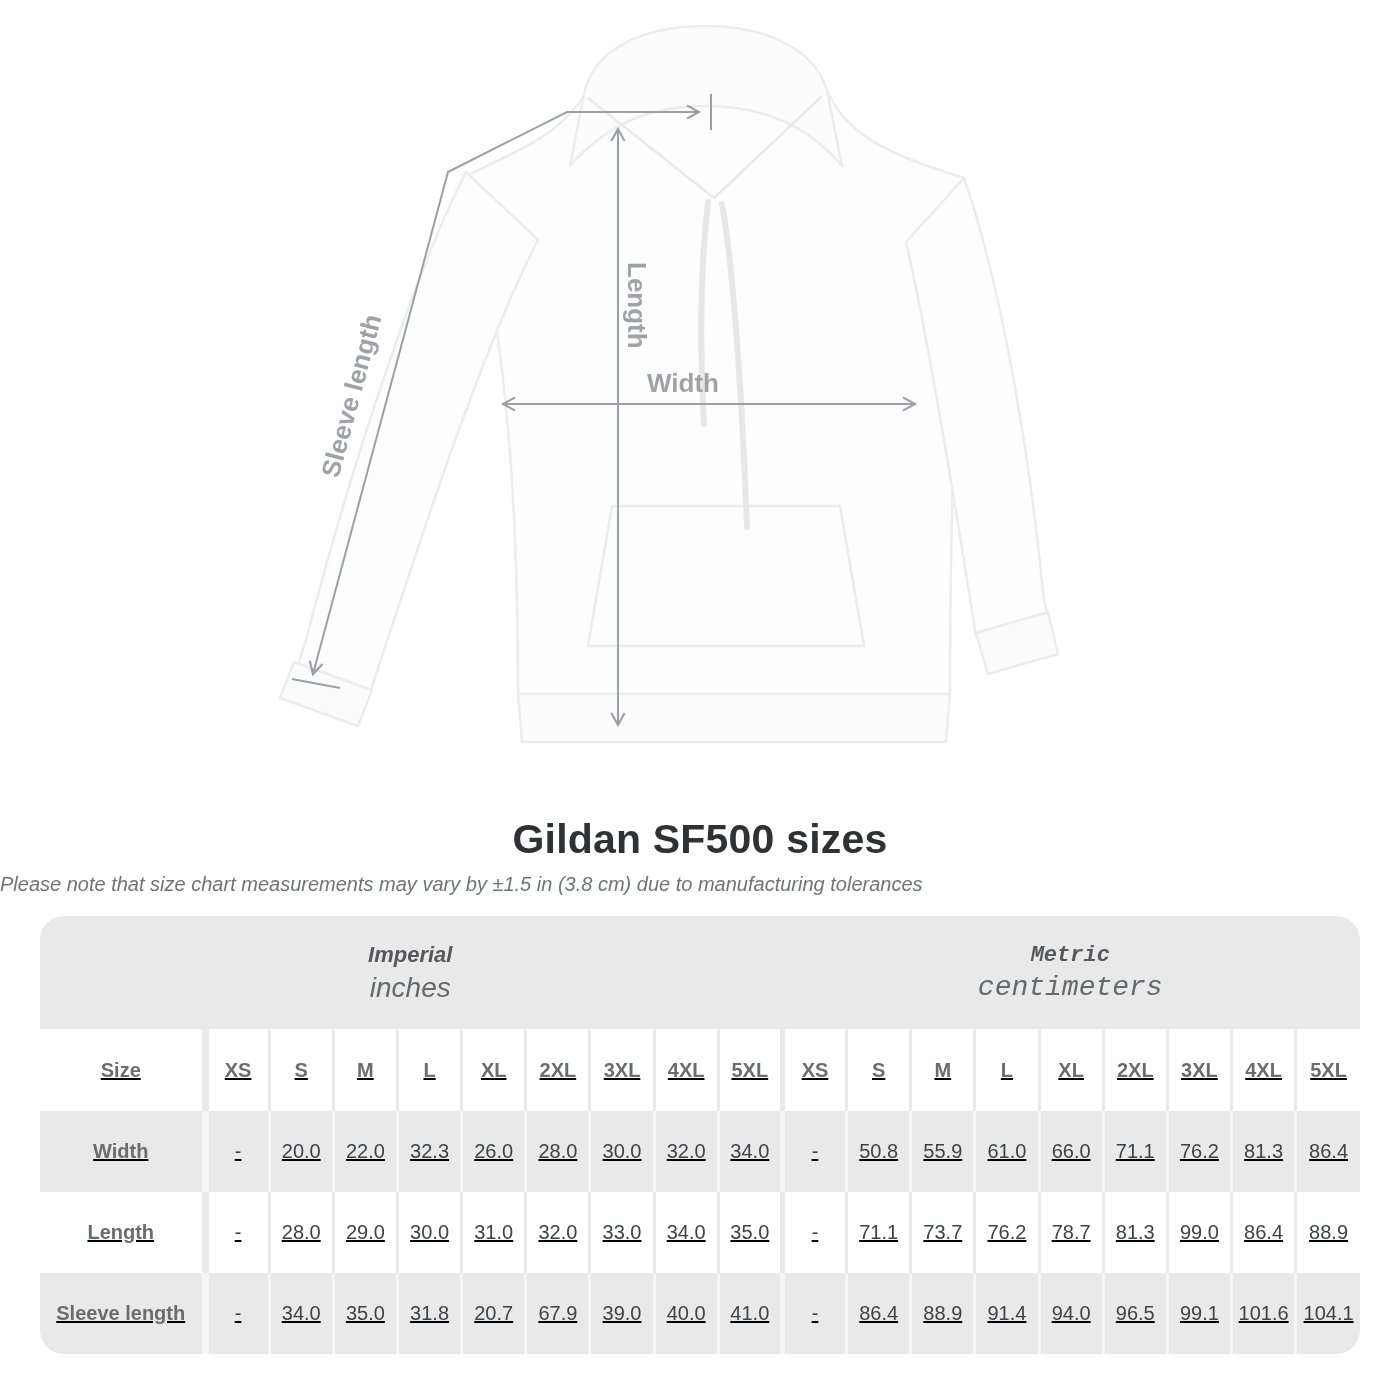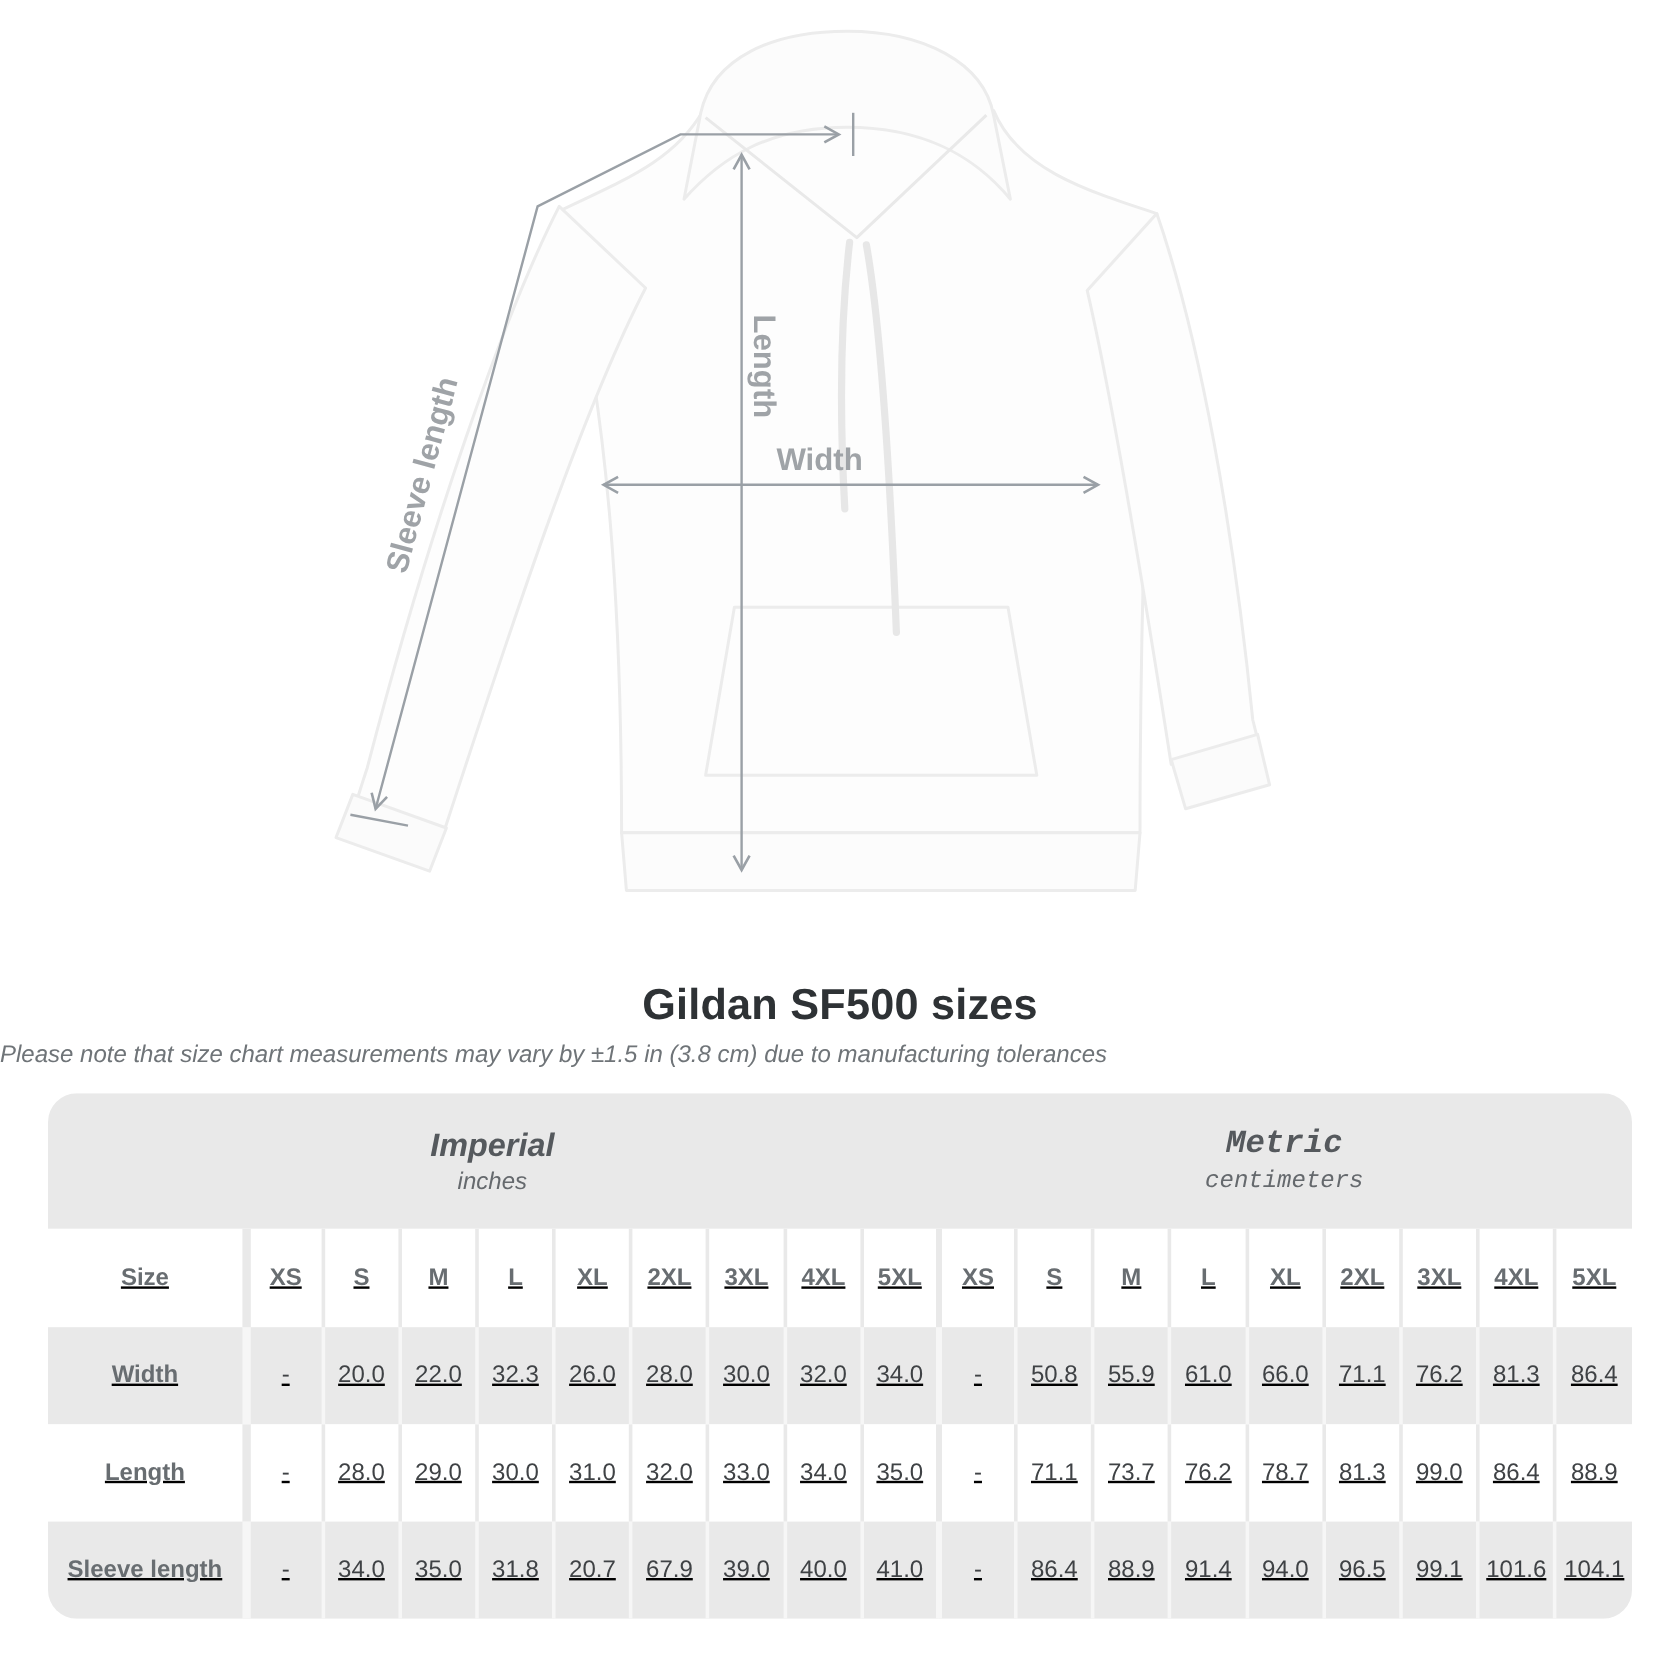--- a/index.html
+++ b/index.html
@@ -3,36 +3,36 @@
 <meta charset="utf-8">
 <style>
   html,body{margin:0;padding:0;background:#fff;}
   .sheet{
     width:1400px;height:1400px;background:#ffffff;position:relative;
     font-family:"Liberation Sans", sans-serif;overflow:hidden;
   }
   .diagram{width:1400px;height:812px;position:relative;}
   .diagram svg{display:block;}
   .page-title{
-    margin:4px 0 0 0;text-align:center;font-size:36px;font-weight:bold;
+    margin:4px 0 0 0;text-align:center;font-size:41px;font-weight:bold;
     color:#2e3235;letter-spacing:0.2px;
   }
   .subtitle{
     margin:10px 0 0 0;text-align:left;font-style:italic;font-size:20px;color:#6f7478;
   }
   .size-table{
     width:1320px;margin:20px auto 0 auto;border-radius:24px;overflow:hidden;
     background:#ffffff;
   }
   .band{display:flex;background:#e9e9e9;height:113px;}
   .band-sec{display:flex;flex-direction:column;align-items:center;justify-content:center;gap:4px;}
   .band-sec.left{width:56.1%;}
   .band-sec.right{width:43.9%;font-family:Liberation Mono, monospace;}
-  .band-title{font-size:27px;font-weight:bold;font-style:italic;color:#55595d;}
-  .band-sub{font-size:20px;font-style:italic;color:#65696d;}
+  .band-title{font-size:22px;font-weight:bold;font-style:italic;color:#55595d;}
+  .band-sub{font-size:28px;font-style:italic;color:#65696d;}
   table.grid{border-collapse:collapse;table-layout:fixed;width:100%;text-decoration:underline;}
   table.grid td{
     text-align:center;vertical-align:middle;font-size:20px;color:#3f4245;
     border-left:3px solid transparent;padding:0;white-space:nowrap;
   }
   table.grid td:first-child{border-left:none;}
   table.grid td.after-label{border-left-width:7px;}
   table.grid td.sec-start{border-left-width:5px;}
   table.grid tr.white td{background:#ffffff;border-left-color:#e9e9e9;}
   table.grid tr.gray td{background:#e9e9e9;border-left-color:#f6f6f6;}

